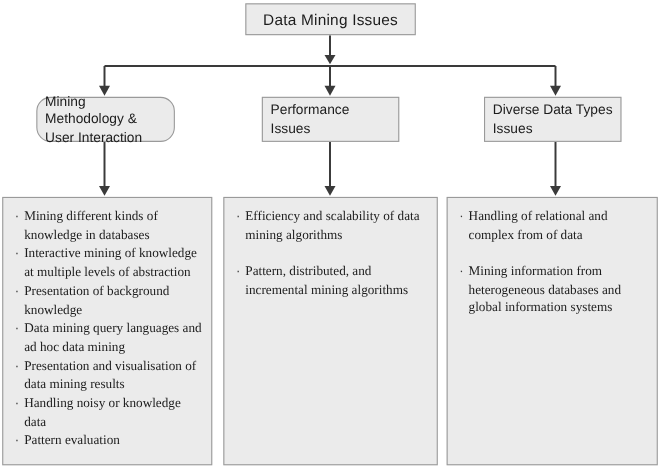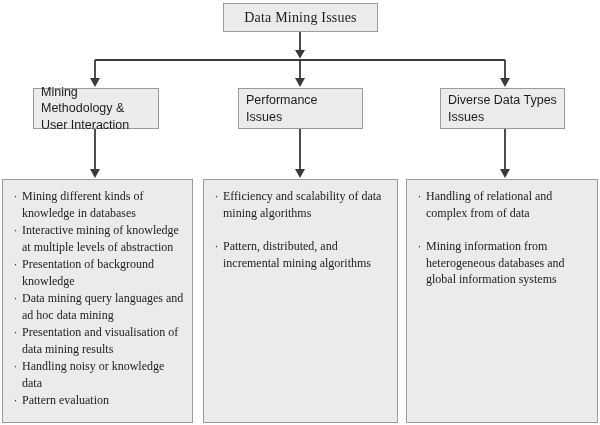--- a/index.html
+++ b/index.html
@@ -29,32 +29,31 @@
     box-sizing: border-box;
   }
   .root-box {
     left: 223px; top: 3px;
     width: 155px; height: 29px;
     display: flex;
     align-items: center;
     justify-content: center;
     font-size: 14px;
     letter-spacing: 0.2px;
-    font-family: Liberation Serif, serif;
   }
   .cat-box {
     top: 88px;
     height: 41px;
     display: flex;
     align-items: center;
     padding: 0 6px 0 7px;
     font-size: 12.5px;
     line-height: 1.3;
   }
-  .cat-left  { left: 33px;  width: 126px; }
+  .cat-left  { left: 33px;  width: 126px; border-radius: 13px; }
   .cat-mid   { left: 238px; width: 125px; }
   .cat-right { left: 440px; width: 125px; align-items: center; }
   .list-box {
     top: 179px;
     height: 244px;
     padding: 8px 5px 0 6px;
     font-size: 12px;
     line-height: 16.5px;
   }
   .list-left  { left: 2px;   width: 191px; }

